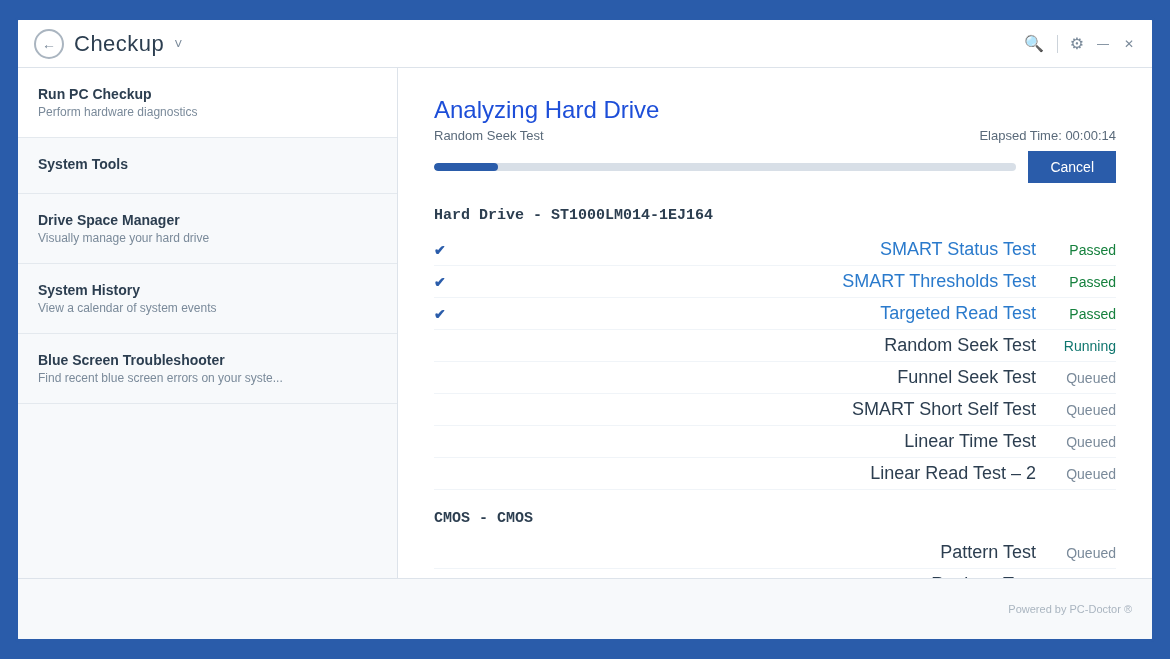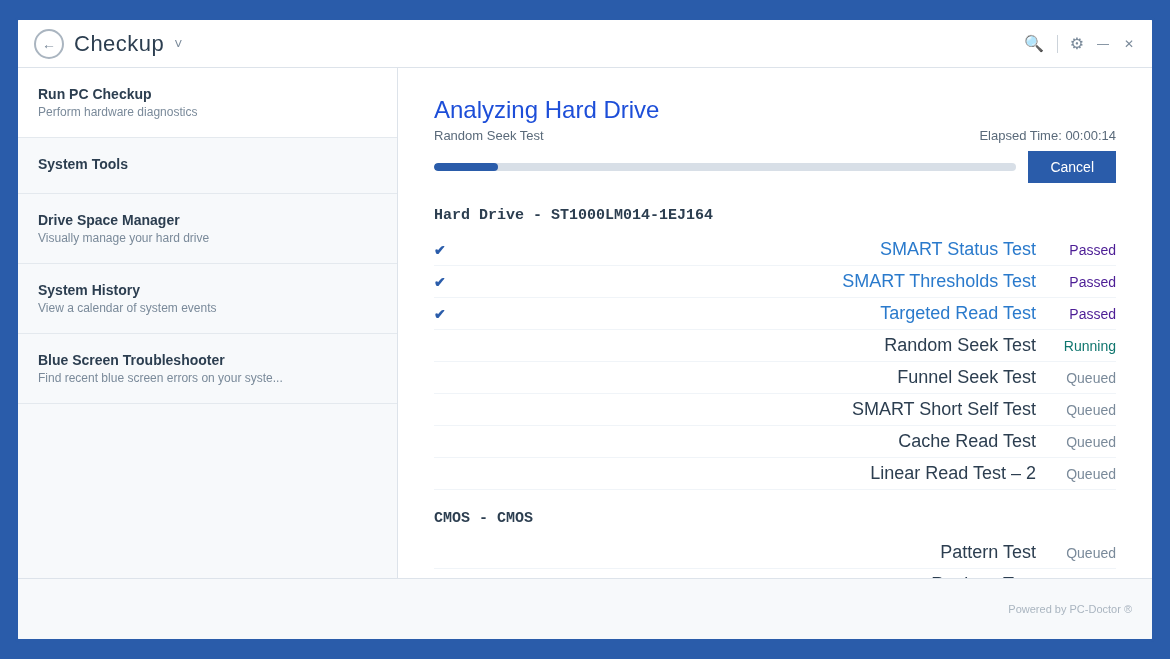--- a/index.html
+++ b/index.html
@@ -199,21 +199,21 @@
     }
     .test-name.link {
       color: #2a7acc;
       cursor: pointer;
     }
     .test-status {
       font-size: 14px;
       min-width: 80px;
       text-align: right;
     }
-    .status-passed { color: #4c1d95; font-weight: 500; }
+    .status-passed { color: #15803d; font-weight: 500; }
     .status-running { color: #0f766e; }
     .status-queued { color: #7a8a9a; }
     .footer {
       padding: 24px 20px;
       text-align: right;
       font-size: 11px;
       color: #aab5c0;
       background: #f7f9fb;
       border-top: 1px solid #dde3ea;
       flex-shrink: 0;
@@ -309,21 +309,21 @@
               <span class="test-name">Funnel Seek Test</span>
               <span class="test-status status-queued">Queued</span>
             </div>
             <div class="test-row">
               <span class="test-check"></span>
               <span class="test-name">SMART Short Self Test</span>
               <span class="test-status status-queued">Queued</span>
             </div>
             <div class="test-row">
               <span class="test-check"></span>
-              <span class="test-name">Cache Read Test</span>
+              <span class="test-name">Linear Time Test</span>
               <span class="test-status status-queued">Queued</span>
             </div>
             <div class="test-row">
               <span class="test-check"></span>
               <span class="test-name">Linear Read Test – 2</span>
               <span class="test-status status-queued">Queued</span>
             </div>
           </div>
           <div>
             <div class="section-header">CMOS - CMOS</div>

